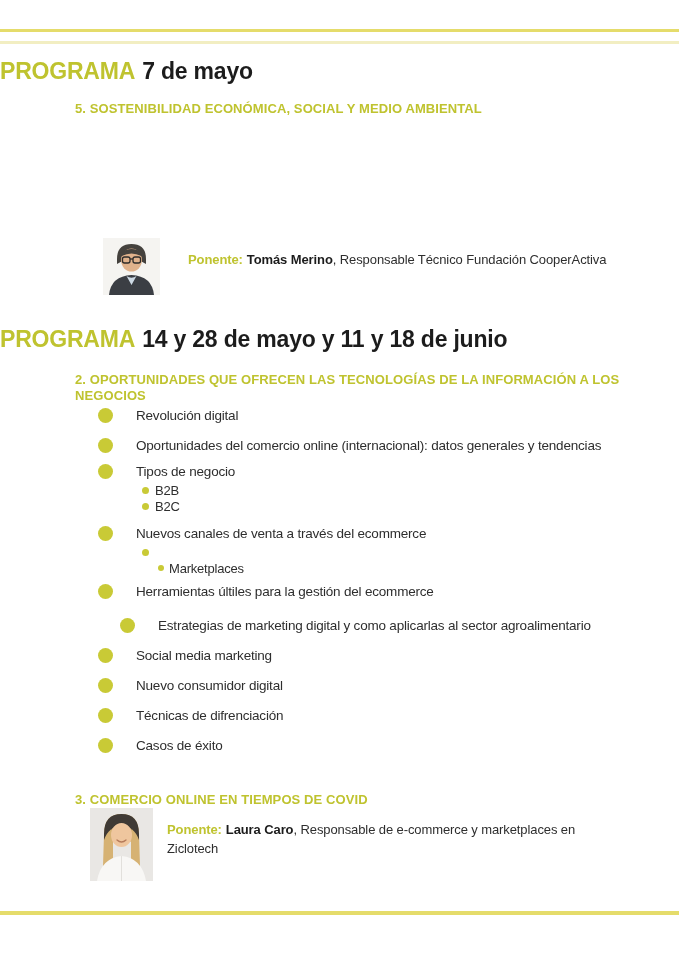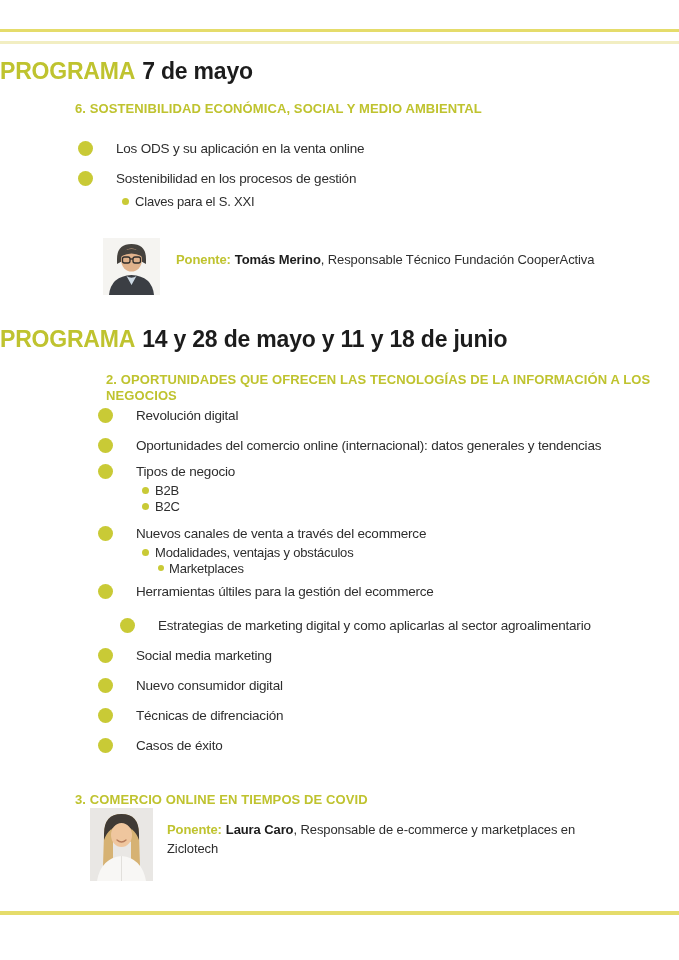--- a/index.html
+++ b/index.html
@@ -34,21 +34,21 @@
   .prog-title .hl{color:var(--accent);margin-right:7px;}
   .title-1{top:58px;}
   .title-2{top:326px;}
 
   .sec-heading{
     position:absolute;left:75px;
     font-size:13px;font-weight:bold;color:var(--accent);
     letter-spacing:0.1px;line-height:16px;
   }
   .sec-1{top:101px;}
-  .sec-2{top:372px;margin-left:31px;}
+  .sec-2{top:372px;}
   .sec-3{top:792px;}
 
   .list{position:absolute;left:0;right:0;}
   .list-1{top:133px;}
   .list-2{top:400px;padding-left:20px;}
   .row{display:flex;align-items:center;font-size:13.5px;letter-spacing:-0.2px;color:var(--body);}
   .row .dot{flex:0 0 auto;border-radius:50%;background:var(--bullet);}
   .l1{height:30px;padding-left:78px;}
   .l1 .dot{width:15px;height:15px;margin-right:23px;}
   .l1.tight{height:22px;}
@@ -61,53 +61,39 @@
 
   .speaker{position:absolute;display:flex;align-items:flex-start;}
   .speaker-1{top:238px;left:103px;}
   .speaker-2{top:808px;left:90px;}
   .speaker .photo{flex:0 0 auto;display:block;}
   .speaker-1 .photo{width:57px;height:57px;}
   .speaker-2 .photo{width:63px;height:73px;}
   .speaker .caption{
     font-size:13px;line-height:19px;color:var(--body);letter-spacing:-0.1px;
   }
-  .speaker-1 .caption{margin:12px 0 0 16px;max-width:480px;}
+  .speaker-1 .caption{margin:12px 0 0 28px;max-width:480px;}
   .speaker-2 .caption{margin:12px 0 0 14px;max-width:450px;}
   .caption .pon{color:var(--accent);font-weight:bold;}
   .caption .name{color:var(--ink);font-weight:bold;margin-left:4px;}
 </style>
 </head>
 <body>
 
 <div class="page">
 
   <div class="rule rule-top-1"></div>
   <div class="rule rule-top-2"></div>
 
   <div class="prog-title title-1">
     <span class="hl">PROGRAMA</span><span>7 de mayo</span>
   </div>
 
-  <div class="sec-heading sec-1">6. SOSTENIBILIDAD ECONÓMICA, SOCIAL Y MEDIO AMBIENTAL</div>
+  <div class="sec-heading sec-1">5. SOSTENIBILIDAD ECONÓMICA, SOCIAL Y MEDIO AMBIENTAL</div>
 
-  <div class="list list-1">
-    <div class="row l1">
-      <span class="dot"></span>
-      <span>Los ODS y su aplicación en la venta online</span>
-    </div>
-    <div class="row l1">
-      <span class="dot"></span>
-      <span>Sostenibilidad en los procesos de gestión</span>
-    </div>
-    <div class="row l2">
-      <span class="dot"></span>
-      <span>Claves para el S. XXI</span>
-    </div>
-  </div>
 
   <div class="speaker speaker-1">
     <svg class="photo" viewBox="0 0 57 57" aria-hidden="true">
       <rect width="57" height="57" fill="#f5f4f1"></rect>
       <path d="M14 21 Q14 6 28.5 6 Q43 6 43 21 L43 26 Q28.5 17 14 26 Z" fill="#45423e"></path>
       <ellipse cx="28.5" cy="22" rx="10.5" ry="11.5" fill="#e0b28c"></ellipse>
       <path d="M17 15 Q28.5 7 40 15 L40 19 Q28.5 12 17 19 Z" fill="#45423e"></path>
       <g stroke="#2e2c2a" stroke-width="1.3" fill="none">
         <rect x="19.5" y="19" width="7.5" height="6" rx="2"></rect>
         <rect x="30" y="19" width="7.5" height="6" rx="2"></rect>
@@ -147,21 +133,20 @@
     <div class="row l2">
       <span class="dot"></span>
       <span>B2C</span>
     </div>
     <div class="row l1 tight mt8">
       <span class="dot"></span>
       <span>Nuevos canales de venta a través del ecommerce</span>
     </div>
     <div class="row l2">
       <span class="dot"></span>
-      <span>Modalidades, ventajas y obstáculos</span>
     </div>
     <div class="row l3">
       <span class="dot"></span>
       <span>Marketplaces</span>
     </div>
     <div class="row l1">
       <span class="dot"></span>
       <span>Herramientas últiles para la gestión del ecommerce</span>
     </div>
     <div class="row l1 mt4">

